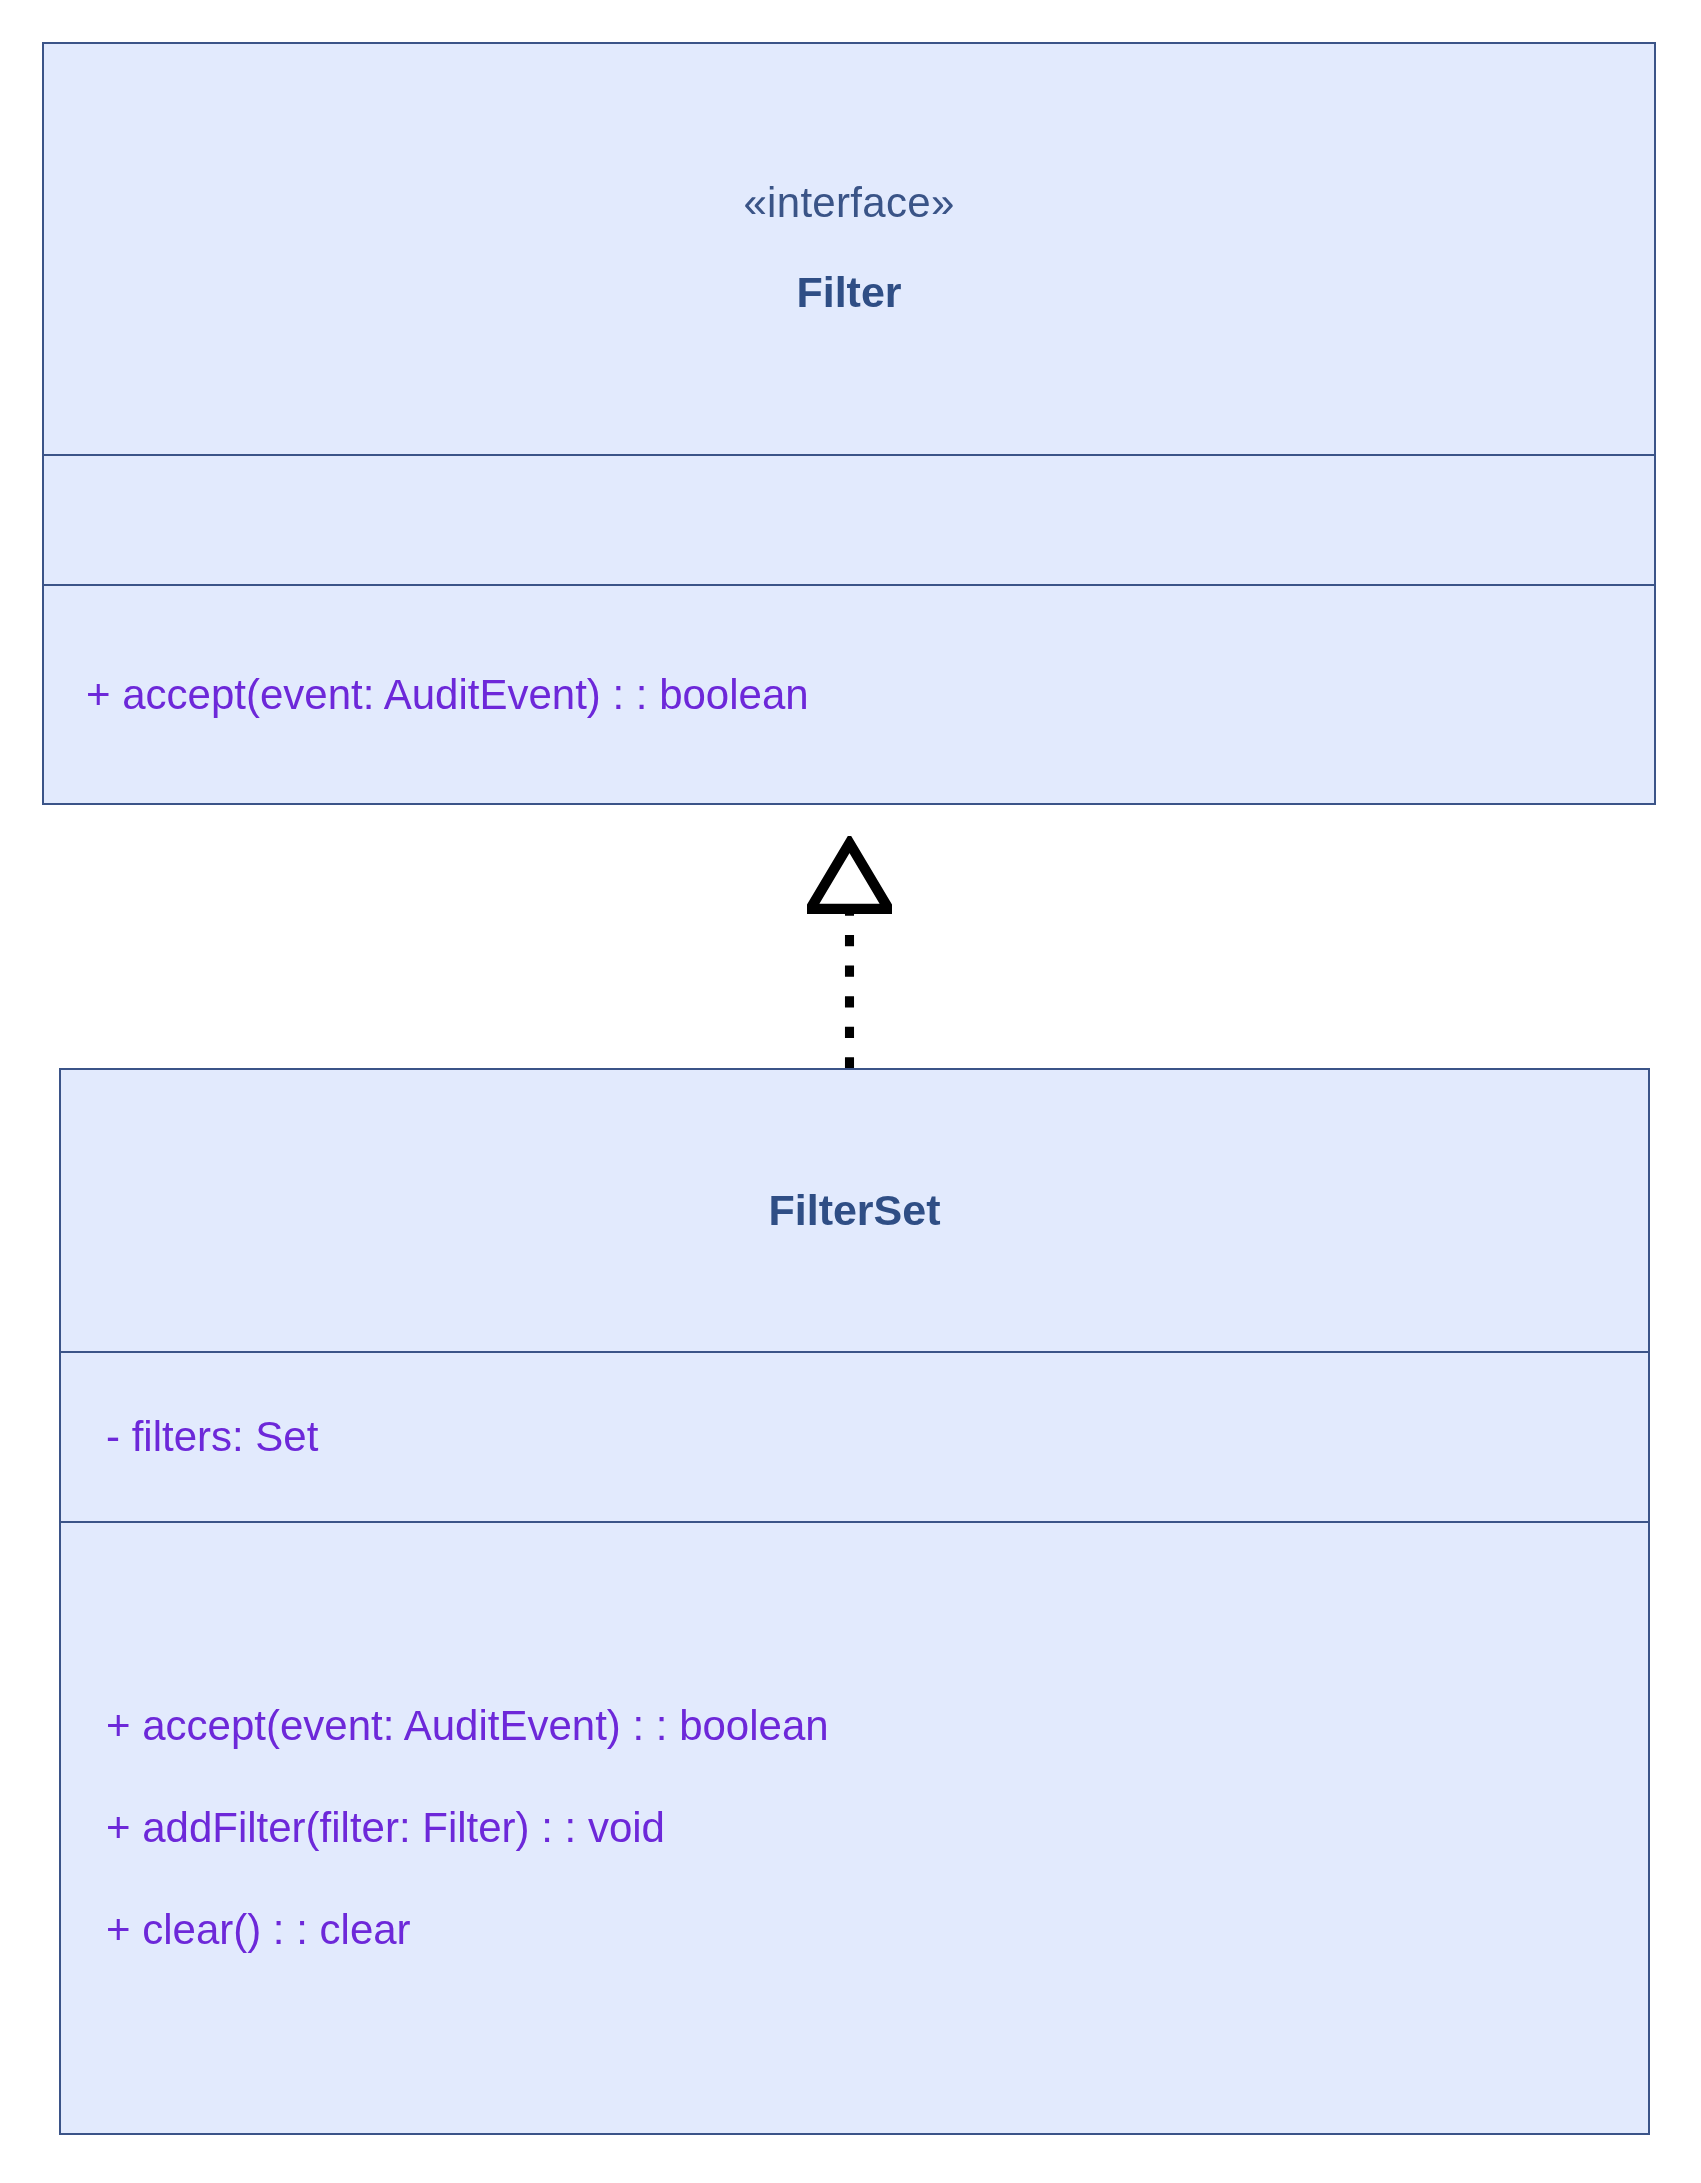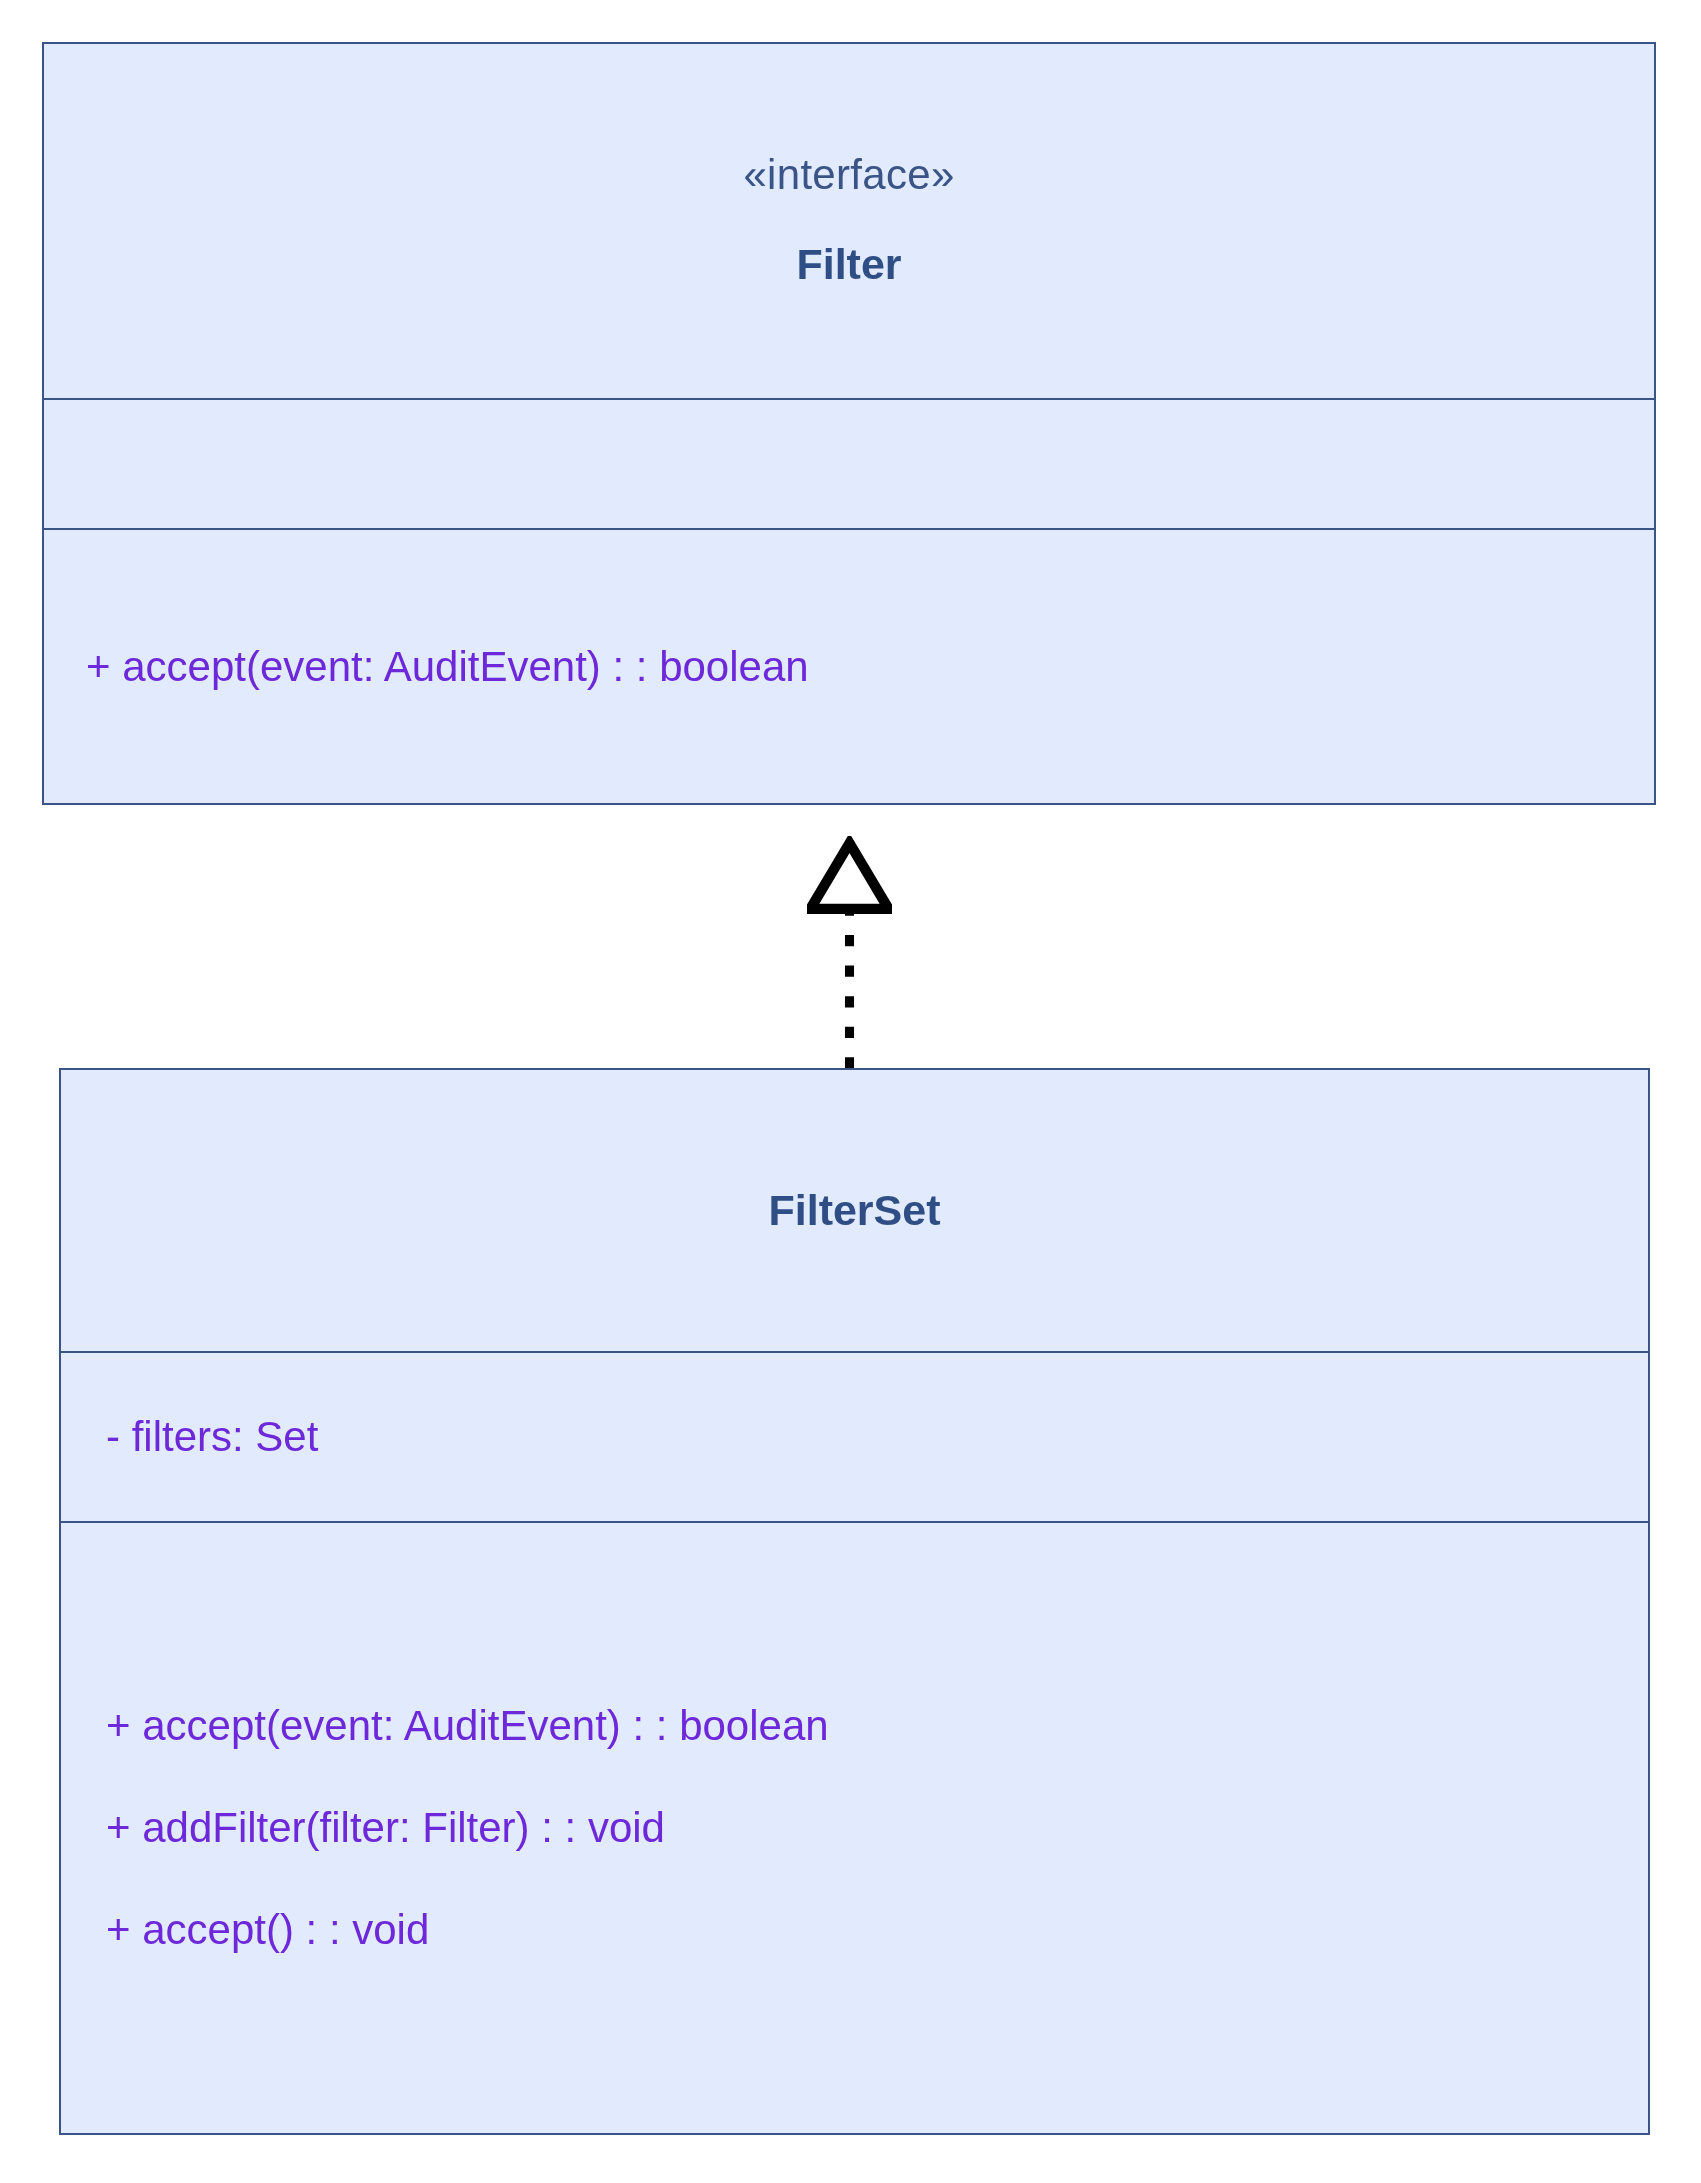--- a/index.html
+++ b/index.html
@@ -53,21 +53,21 @@
   }
 
   .header-compartment {
     display: flex;
     flex-direction: column;
     align-items: center;
     justify-content: center;
     text-align: center;
   }
 
-  .filter-class .header-compartment { height: 354px; justify-content: center; }
+  .filter-class .header-compartment { height: 410px; justify-content: center; }
   .filter-class .attrs-compartment  { height: 130px; }
   .filter-class .ops-compartment    { flex: 1 1 auto; }
 
   .filterset-class .header-compartment { height: 281px; align-items: center; }
   .filterset-class .attrs-compartment  { height: 170px; }
   .filterset-class .ops-compartment    { flex: 1 1 auto; }
 
   
   .stereotype {
     font-size: 42px;
@@ -193,20 +193,20 @@
     <div class="compartment attrs-compartment">
       <ul class="member-list">
         <li class="member">- filters: Set</li>
       </ul>
     </div>
 
     <div class="compartment ops-compartment">
       <ul class="member-list">
         <li class="member">+ accept(event: AuditEvent) : : boolean</li>
         <li class="member">+ addFilter(filter: Filter) : : void</li>
-        <li class="member">+ accept() : : void</li>
+        <li class="member">+ clear() : : clear</li>
       </ul>
     </div>
 
   </div>
 
 </div>
 
 
 </body></html>

